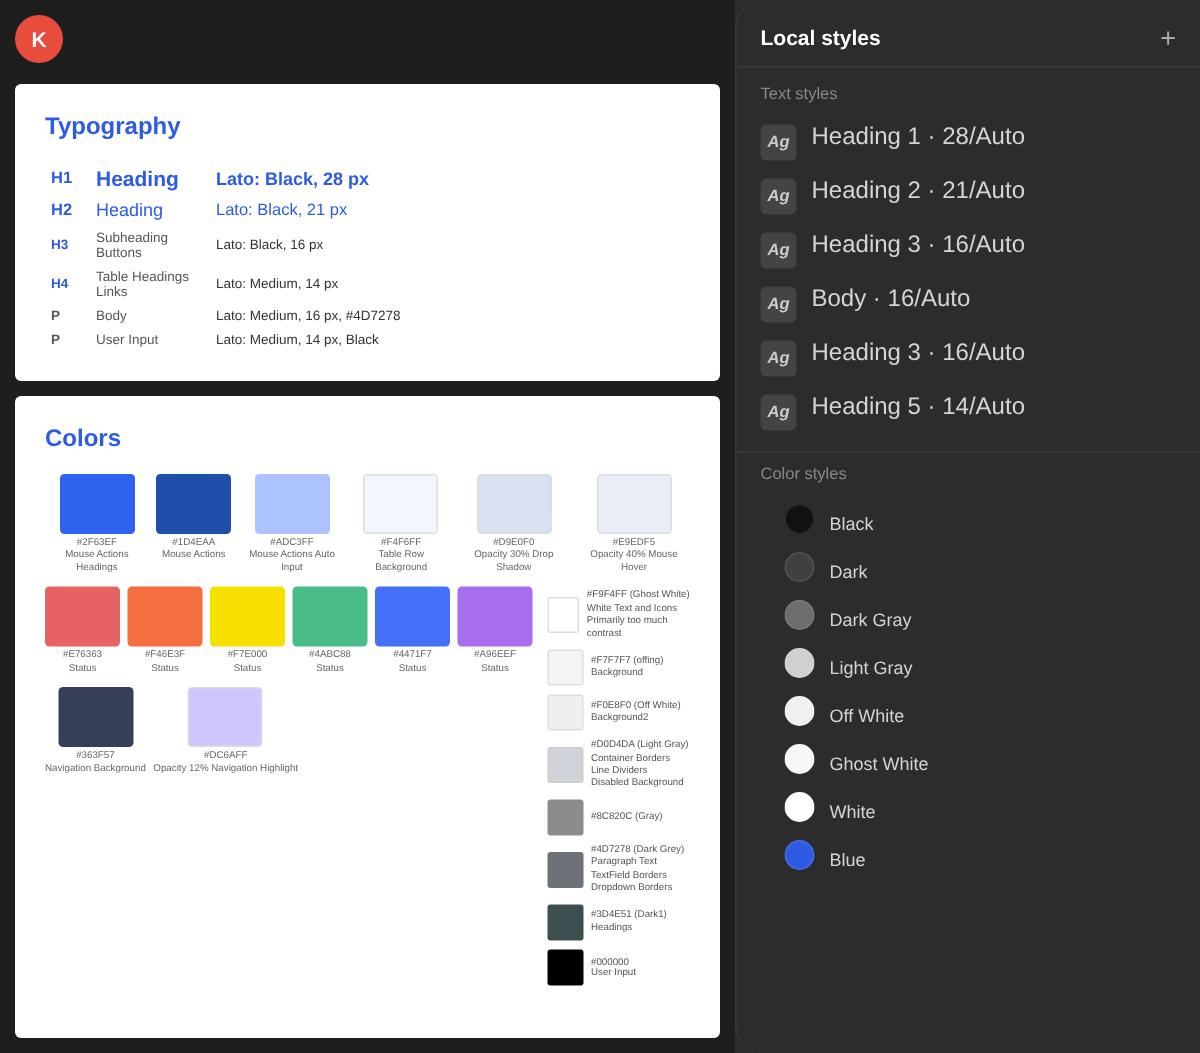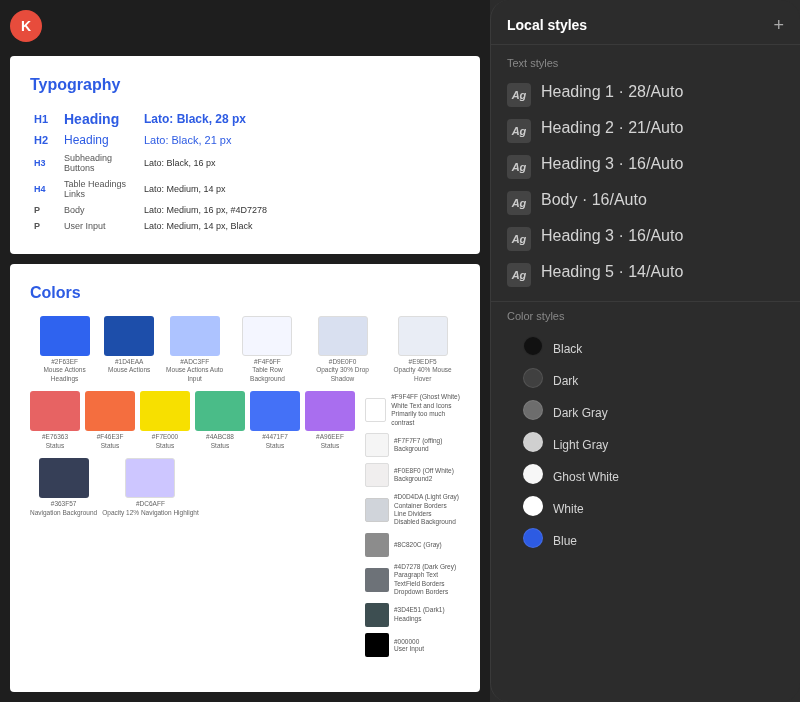--- a/index.html
+++ b/index.html
@@ -423,20 +423,24 @@
     </div>
     <div class="color-style-item">
       <div class="color-circle" style="background:#6d6d6d;"></div>
       <span class="color-style-label">Dark Gray</span>
     </div>
     <div class="color-style-item">
       <div class="color-circle" style="background:#d0d0d0;"></div>
       <span class="color-style-label">Light Gray</span>
     </div>
     <div class="color-style-item">
+      <div class="color-circle" style="background:#f0f0f0;"></div>
+      <span class="color-style-label">Off White</span>
+    </div>
+    <div class="color-style-item">
       <div class="color-circle" style="background:#f7f7f7;"></div>
       <span class="color-style-label">Ghost White</span>
     </div>
     <div class="color-style-item">
       <div class="color-circle" style="background:#ffffff;"></div>
       <span class="color-style-label">White</span>
     </div>
     <div class="color-style-item">
       <div class="color-circle" style="background:#2d5be3;"></div>
       <span class="color-style-label">Blue</span>

